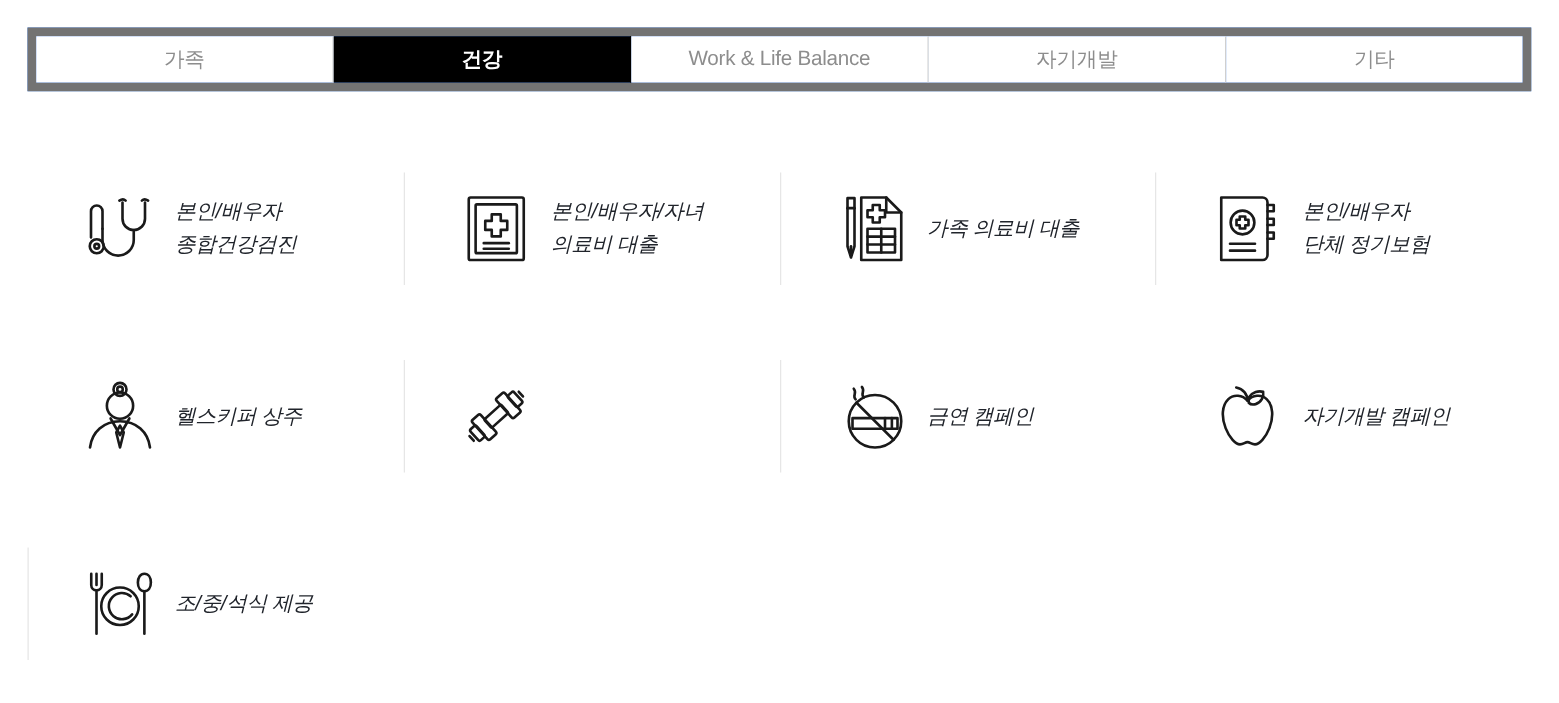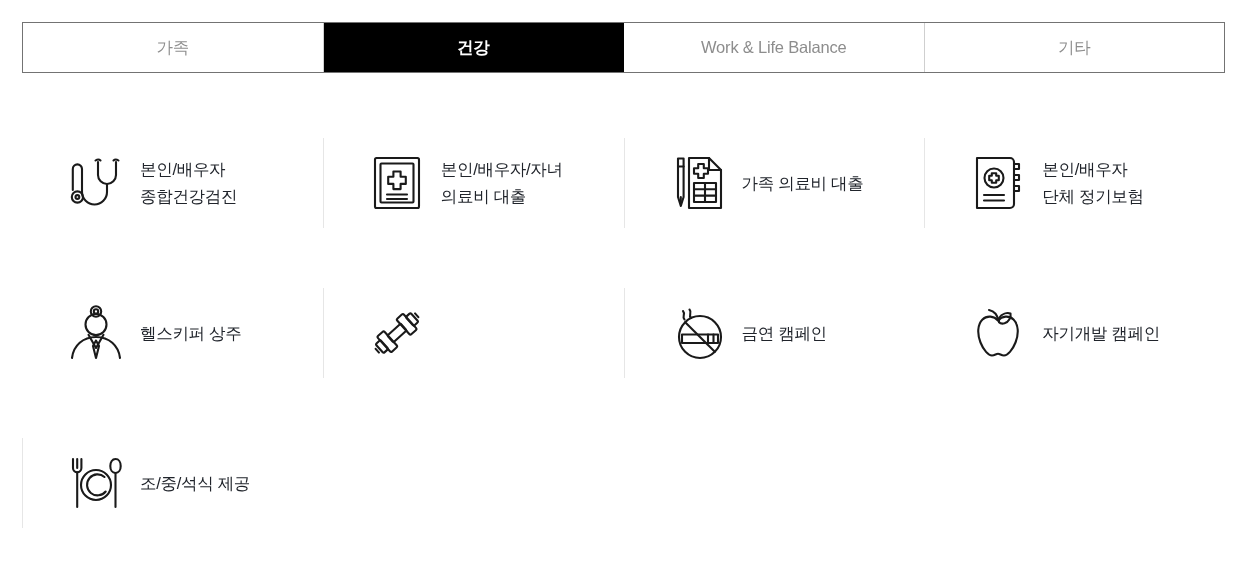--- a/index.html
+++ b/index.html
@@ -20,21 +20,21 @@
   }
 
   
   #tabbar {
     position: absolute;
     left: 22px;
     top: 22px;
     width: 1203px;
     height: 51px;
     display: flex;
-    border: 1px solid #737373;
+    border: 7px solid #737373;
     background: #3b82f6;
     justify-content: flex-end;
   }
 
   .tab {
     flex: 1 1 0;
     display: flex;
     align-items: center;
     justify-content: center;
     border-right: 1px solid #cfcfcf;
@@ -56,20 +56,21 @@
   }
 
   
   #grid {
     position: absolute;
     left: 22px;
     top: 108px;
     width: 1203px;
     display: flex;
     flex-wrap: wrap;
+    font-style: italic;
   }
 
   .cell {
     width: 300.75px;
     height: 150px;
     display: flex;
     align-items: center;
     position: relative;
     padding-left: 44px;
   }
@@ -106,20 +107,21 @@
 </style>
 </head>
 <body>
 
 <div id="page">
 
   <div id="tabbar">
       <div class="tab">가족</div>
       <div class="tab active">건강</div>
       <div class="tab">Work &amp; Life Balance</div>
+      <div class="tab">자기개발</div>
       <div class="tab">기타</div>
     </div>
 
   <div id="grid">
       <div class="cell first">
         <div class="cell-icon">
     <svg width="56" height="58" viewBox="0 0 56 58" fill="none" stroke="currentColor" stroke-width="2.1" stroke-linecap="round" stroke-linejoin="round">
       <path d="M30 8 v13 a9 9 0 0 0 18 0 V8"></path>
       <path d="M27.5 6.5 q3 -2 5 0"></path>
       <path d="M50.5 6.5 q-3 -2 -5 0"></path>

